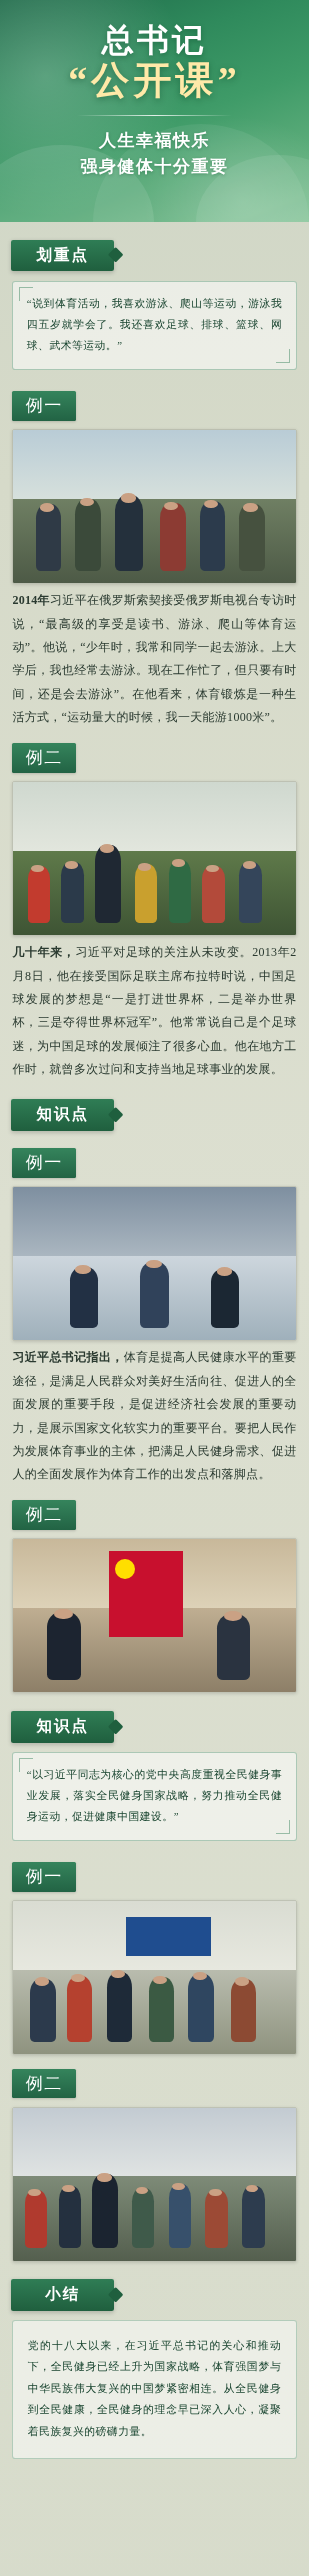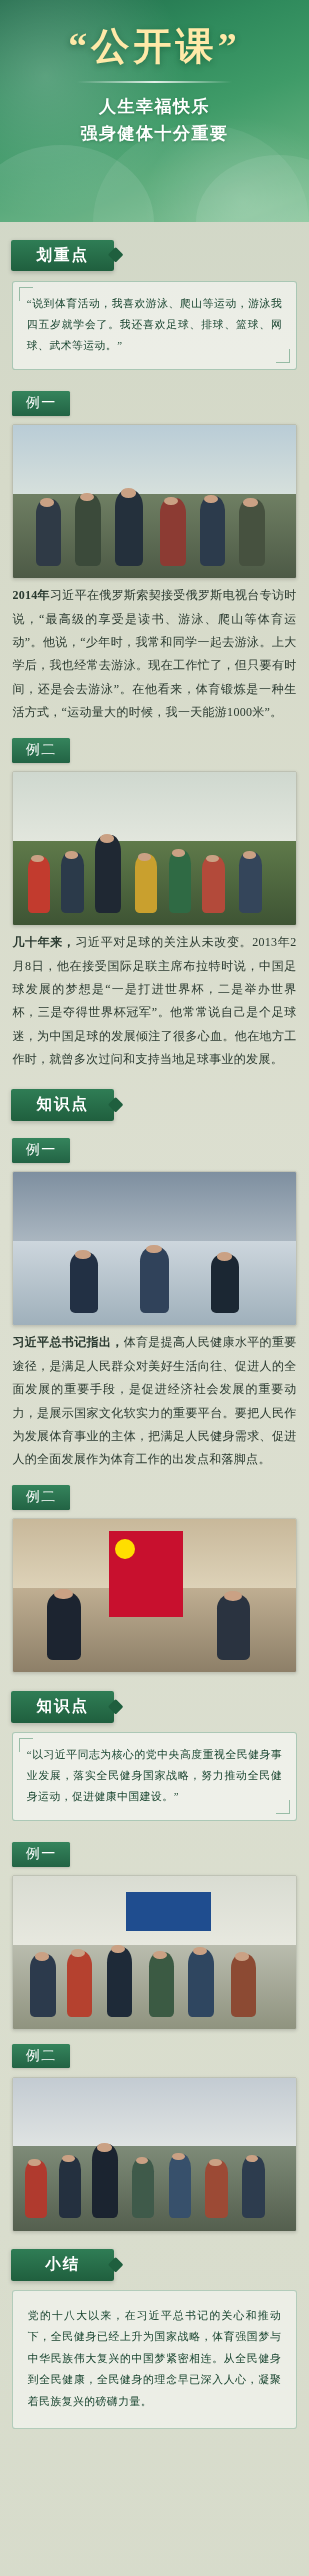--- a/index.html
+++ b/index.html
@@ -146,21 +146,21 @@
     border-bottom:1.5px solid rgba(47,125,85,.45);
   }
 
   
   .example {
     display: inline-block;
     margin: 8.2px 0 5.2px 12.4px;
     background: linear-gradient(180deg,#35845c,#226344);
     color:#fff;
     font-family:"Liberation Serif", serif;
-    font-size: 14px;
+    font-size: 17px;
     letter-spacing: 1.5px;
     padding: 3.1px 13.4px 3.6px;
     border-radius: 1.5px;
     box-shadow: 0 1px 2.6px rgba(0,0,0,.16);
   }
 
   
   .photo {
     margin: 3.1px 12.4px 5.2px;
     height: 155px;
@@ -215,20 +215,21 @@
 
 <div class="page">
 
   <div class="header">
     <div class="hills">
       <div class="hill h1"></div>
       <div class="hill h2"></div>
       <div class="hill h3"></div>
     </div>
     <div class="title-wrap">
+      <div class="title-main">总书记</div>
       <div class="title-sub">“公开课”</div>
       <div class="title-rule"></div>
       <div class="title-line1">人生幸福快乐</div>
       <div class="title-line2">强身健体十分重要</div>
     </div>
   </div>
 
   <div>
     <div class="badge">划重点</div>
     <div class="quote">“说到体育活动，我喜欢游泳、爬山等运动，游泳我四五岁就学会了。我还喜欢足球、排球、篮球、网球、武术等运动。”</div>

